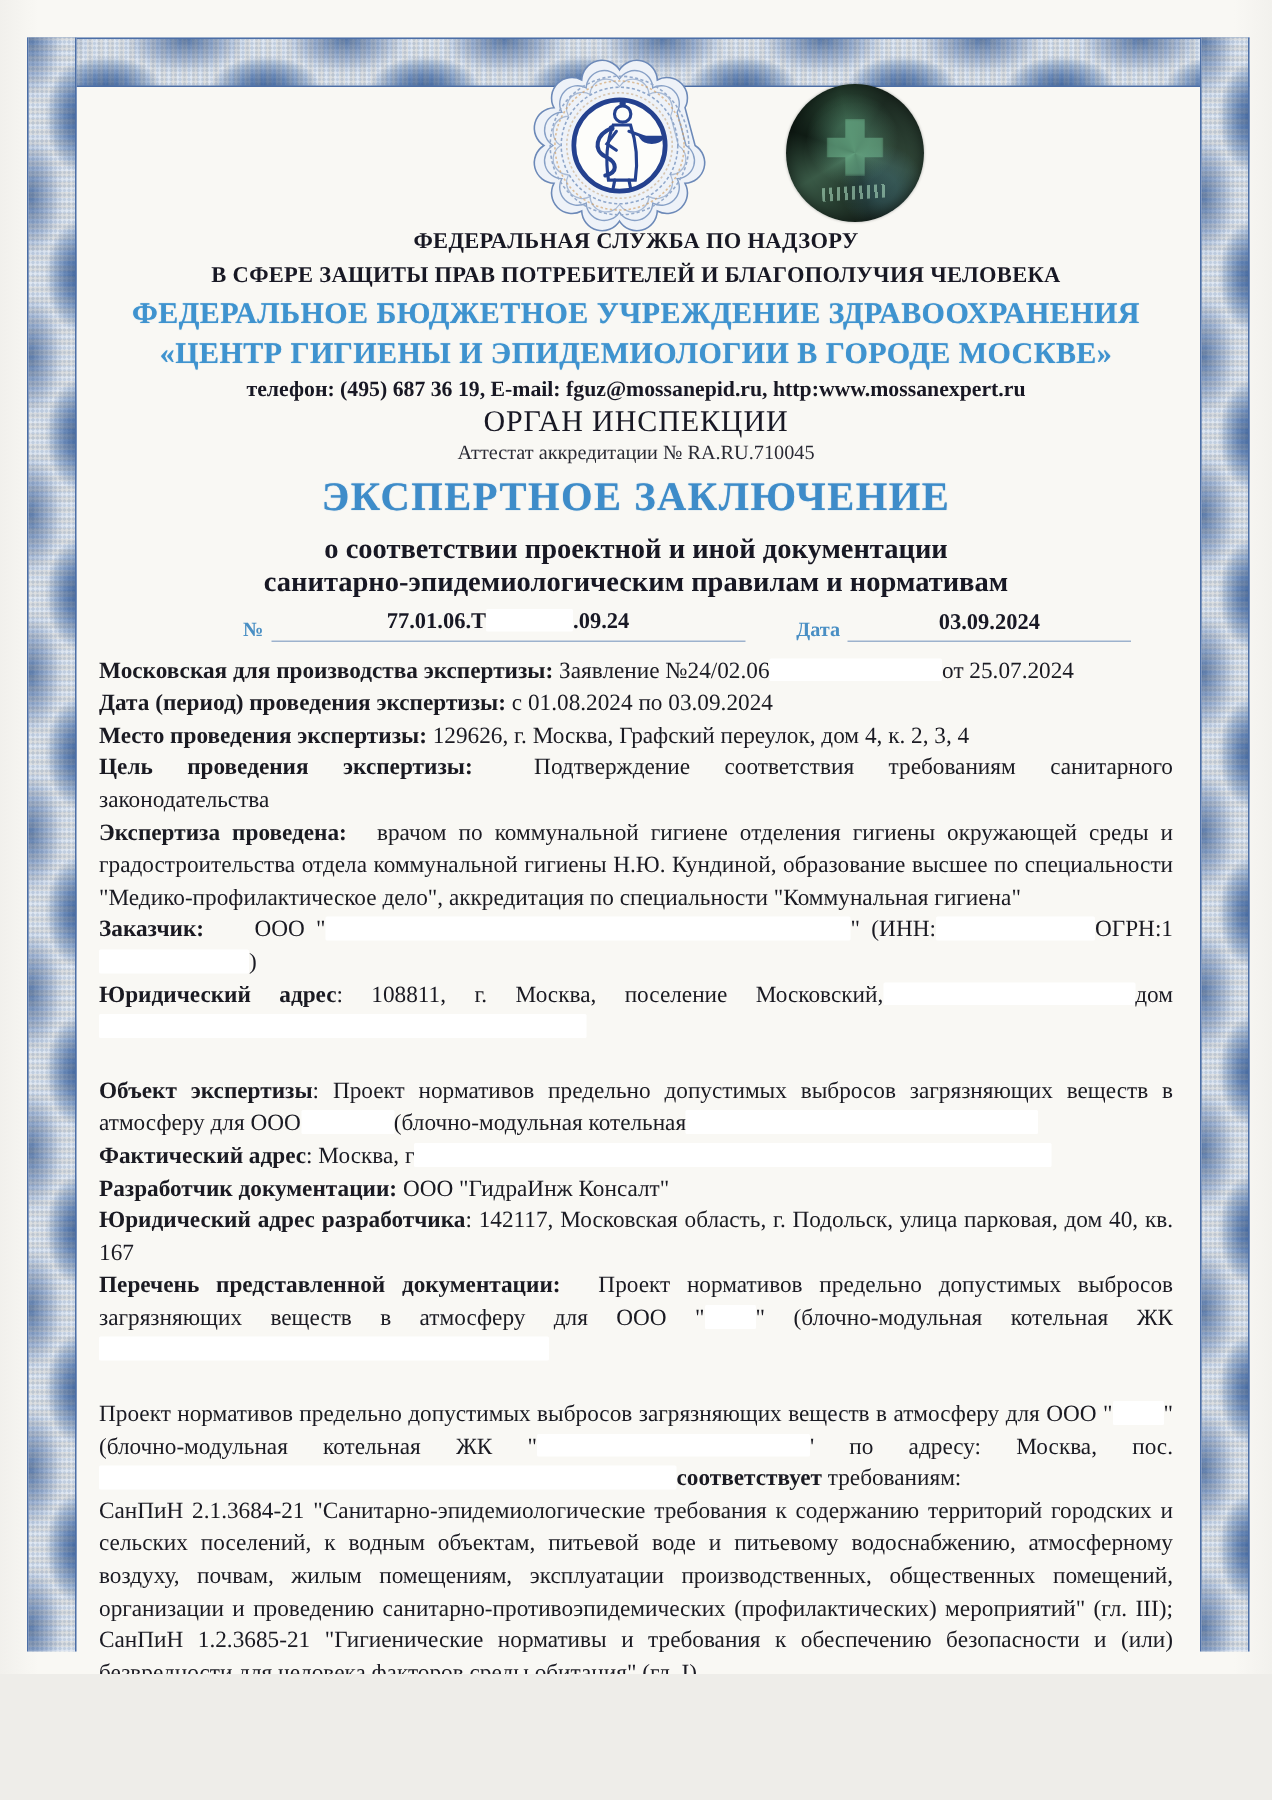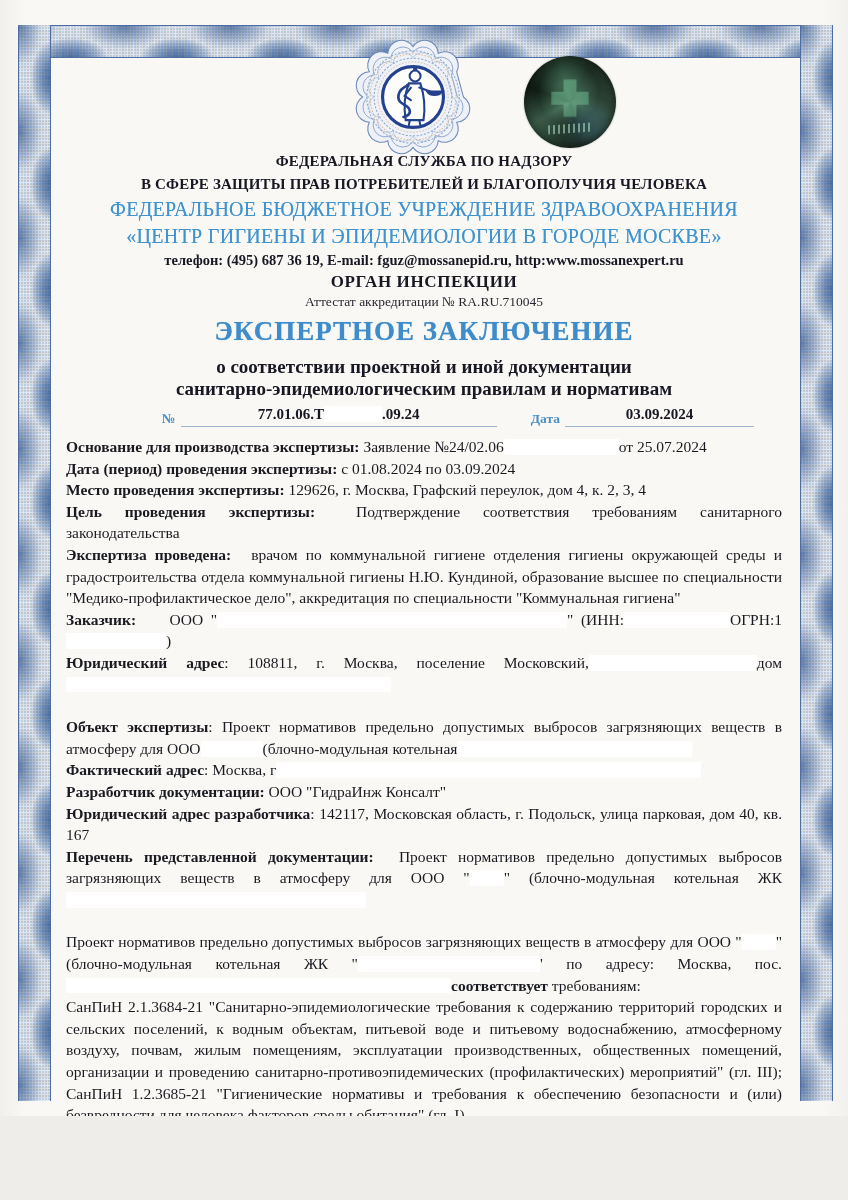--- a/index.html
+++ b/index.html
@@ -62,24 +62,24 @@
   .hologram::after {
     content:""; position:absolute; left:26%; top:74%; width:48%; height:10%;
     background:repeating-linear-gradient(90deg, rgba(180,230,200,.55) 0 2px, transparent 2px 5px);
     transform:rotate(-4deg);
   }
 
   
   .content { position:absolute; left:66px; top:58px; width:716px; }
   .hdr { text-align:center; }
   .agency { font-weight:bold; font-size:15px; line-height:23px; color:#181824; letter-spacing:.2px; }
-  .org { font-weight:normal; font-size:20px; line-height:27px; color:#3f93cf; letter-spacing:.3px;
+  .org { font-weight:bold; font-size:20px; line-height:27px; color:#3f93cf; letter-spacing:.3px;
          text-shadow:0 0 .6px rgba(63,147,207,.65); }
   .addr { font-weight:bold; font-size:14.5px; line-height:20px; color:#181824; }
-  .dept { font-weight:bold; font-size:17px; line-height:23px; color:#181824; letter-spacing:.6px; }
+  .dept { font-weight:normal; font-size:20px; line-height:23px; color:#181824; letter-spacing:.6px; }
   .accr { font-size:13.5px; line-height:18px; color:#2a2a34; }
   .doc-title { font-weight:bold; font-size:27px; line-height:32px; color:#3e8cc9; letter-spacing:1px;
                text-shadow:0 0 .7px rgba(62,140,201,.7); }
   .doc-sub { font-weight:bold; font-size:19px; line-height:22px; color:#181824; }
 
   .numrow { display:flex; margin:6px 28px 0 96px; gap:34px; }
   .numcol { display:flex; align-items:flex-end; }
   .numcol-1 { flex:1.5; } .numcol-2 { flex:1; }
   .numlabel { color:#4a8fc4; font-weight:bold; font-size:13.5px; padding:0 5px 0 0; line-height:17px; }
   .numfield { flex:1; border-bottom:1px solid #9db2cd; text-align:center;
@@ -153,21 +153,21 @@
         <span class="numlabel">№</span>
         <span class="numfield"><span>77.01.06.Т</span><span class="gap" style="width:58px"></span><span>.09.24</span></span>
       </div>
       <div class="numcol numcol-2">
         <span class="numlabel">Дата</span>
         <span class="numfield"><span>03.09.2024</span></span>
       </div>
     </div>
 
     <div class="bodytext" id="paragraphs">
-        <p class="bp"><b>Основание для производства экспертизы: </b><span>Заявление №24/02.06</span><span class="gap" style="width: 115px;"></span><span>от 25.07.2024</span></p>
+        <p class="bp"><b>Московская для производства экспертизы: </b><span>Заявление №24/02.06</span><span class="gap" style="width: 115px;"></span><span>от 25.07.2024</span></p>
         <p class="bp"><b>Дата (период) проведения экспертизы: </b><span>с  01.08.2024 по 03.09.2024</span></p>
         <p class="bp"><b>Место проведения экспертизы: </b><span>129626, г. Москва, Графский переулок, дом 4, к. 2, 3, 4</span></p>
         <p class="bp"><b>Цель проведения экспертизы: </b><span class="sp" style="width: 18px;"></span><span>Подтверждение соответствия требованиям санитарного законодательства</span></p>
         <p class="bp"><b>Экспертиза проведена: </b><span class="sp" style="width: 12px;"></span><span>врачом по коммунальной гигиене отделения гигиены окружающей среды и градостроительства отдела коммунальной гигиены Н.Ю. Кундиной, образование высшее по специальности "Медико-профилактическое дело", аккредитация по специальности "Коммунальная гигиена"</span></p>
         <p class="bp"><b>Заказчик: </b><span class="sp" style="width: 26px;"></span><span>ООО  "</span><span class="gap" style="width: 350px;"></span><span>"  (ИНН:</span><span class="gap" style="width: 106px;"></span><span>ОГРН:1</span><span class="gap" style="width: 100px;"></span><span>)</span></p>
         <p class="bp"><b>Юридический адрес</b><span>: 108811, г. Москва, поселение Московский,</span><span class="gap" style="width: 168px;"></span><span>дом</span><span class="gap" style="width: 325px;"></span></p>
         <div class="blankline"></div>
         <p class="bp"><b>Объект экспертизы</b><span>: Проект нормативов предельно допустимых выбросов загрязняющих веществ в атмосферу для ООО</span><span class="gap" style="width: 62px;"></span><span>(блочно-модульная котельная</span><span class="gap" style="width: 235px;"></span></p>
         <p class="bp"><b>Фактический адрес</b><span>: Москва, г</span><span class="gap" style="width: 425px;"></span></p>
         <p class="bp"><b>Разработчик документации: </b><span>ООО "ГидраИнж Консалт"</span></p>

